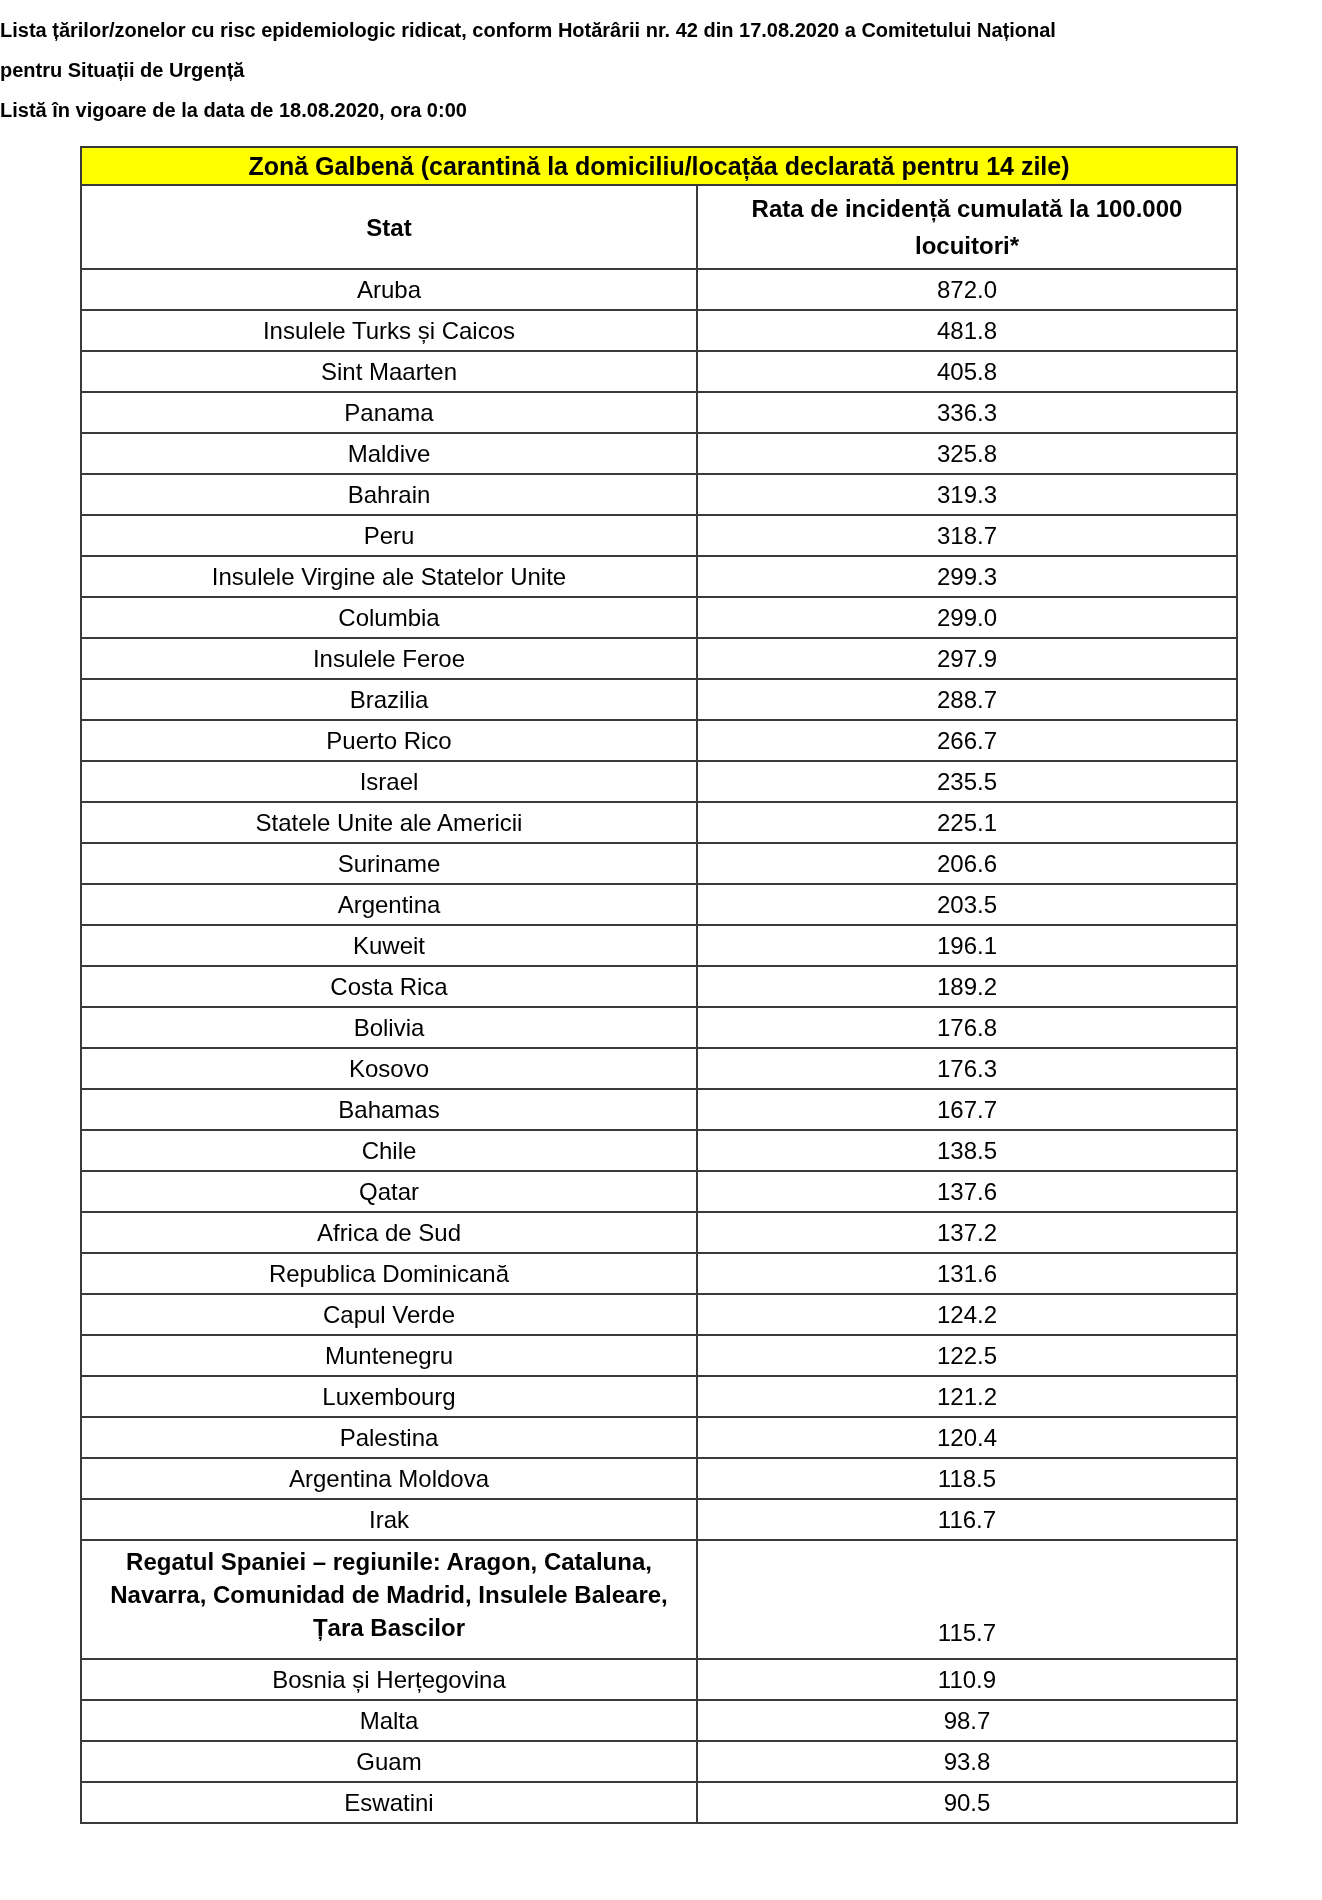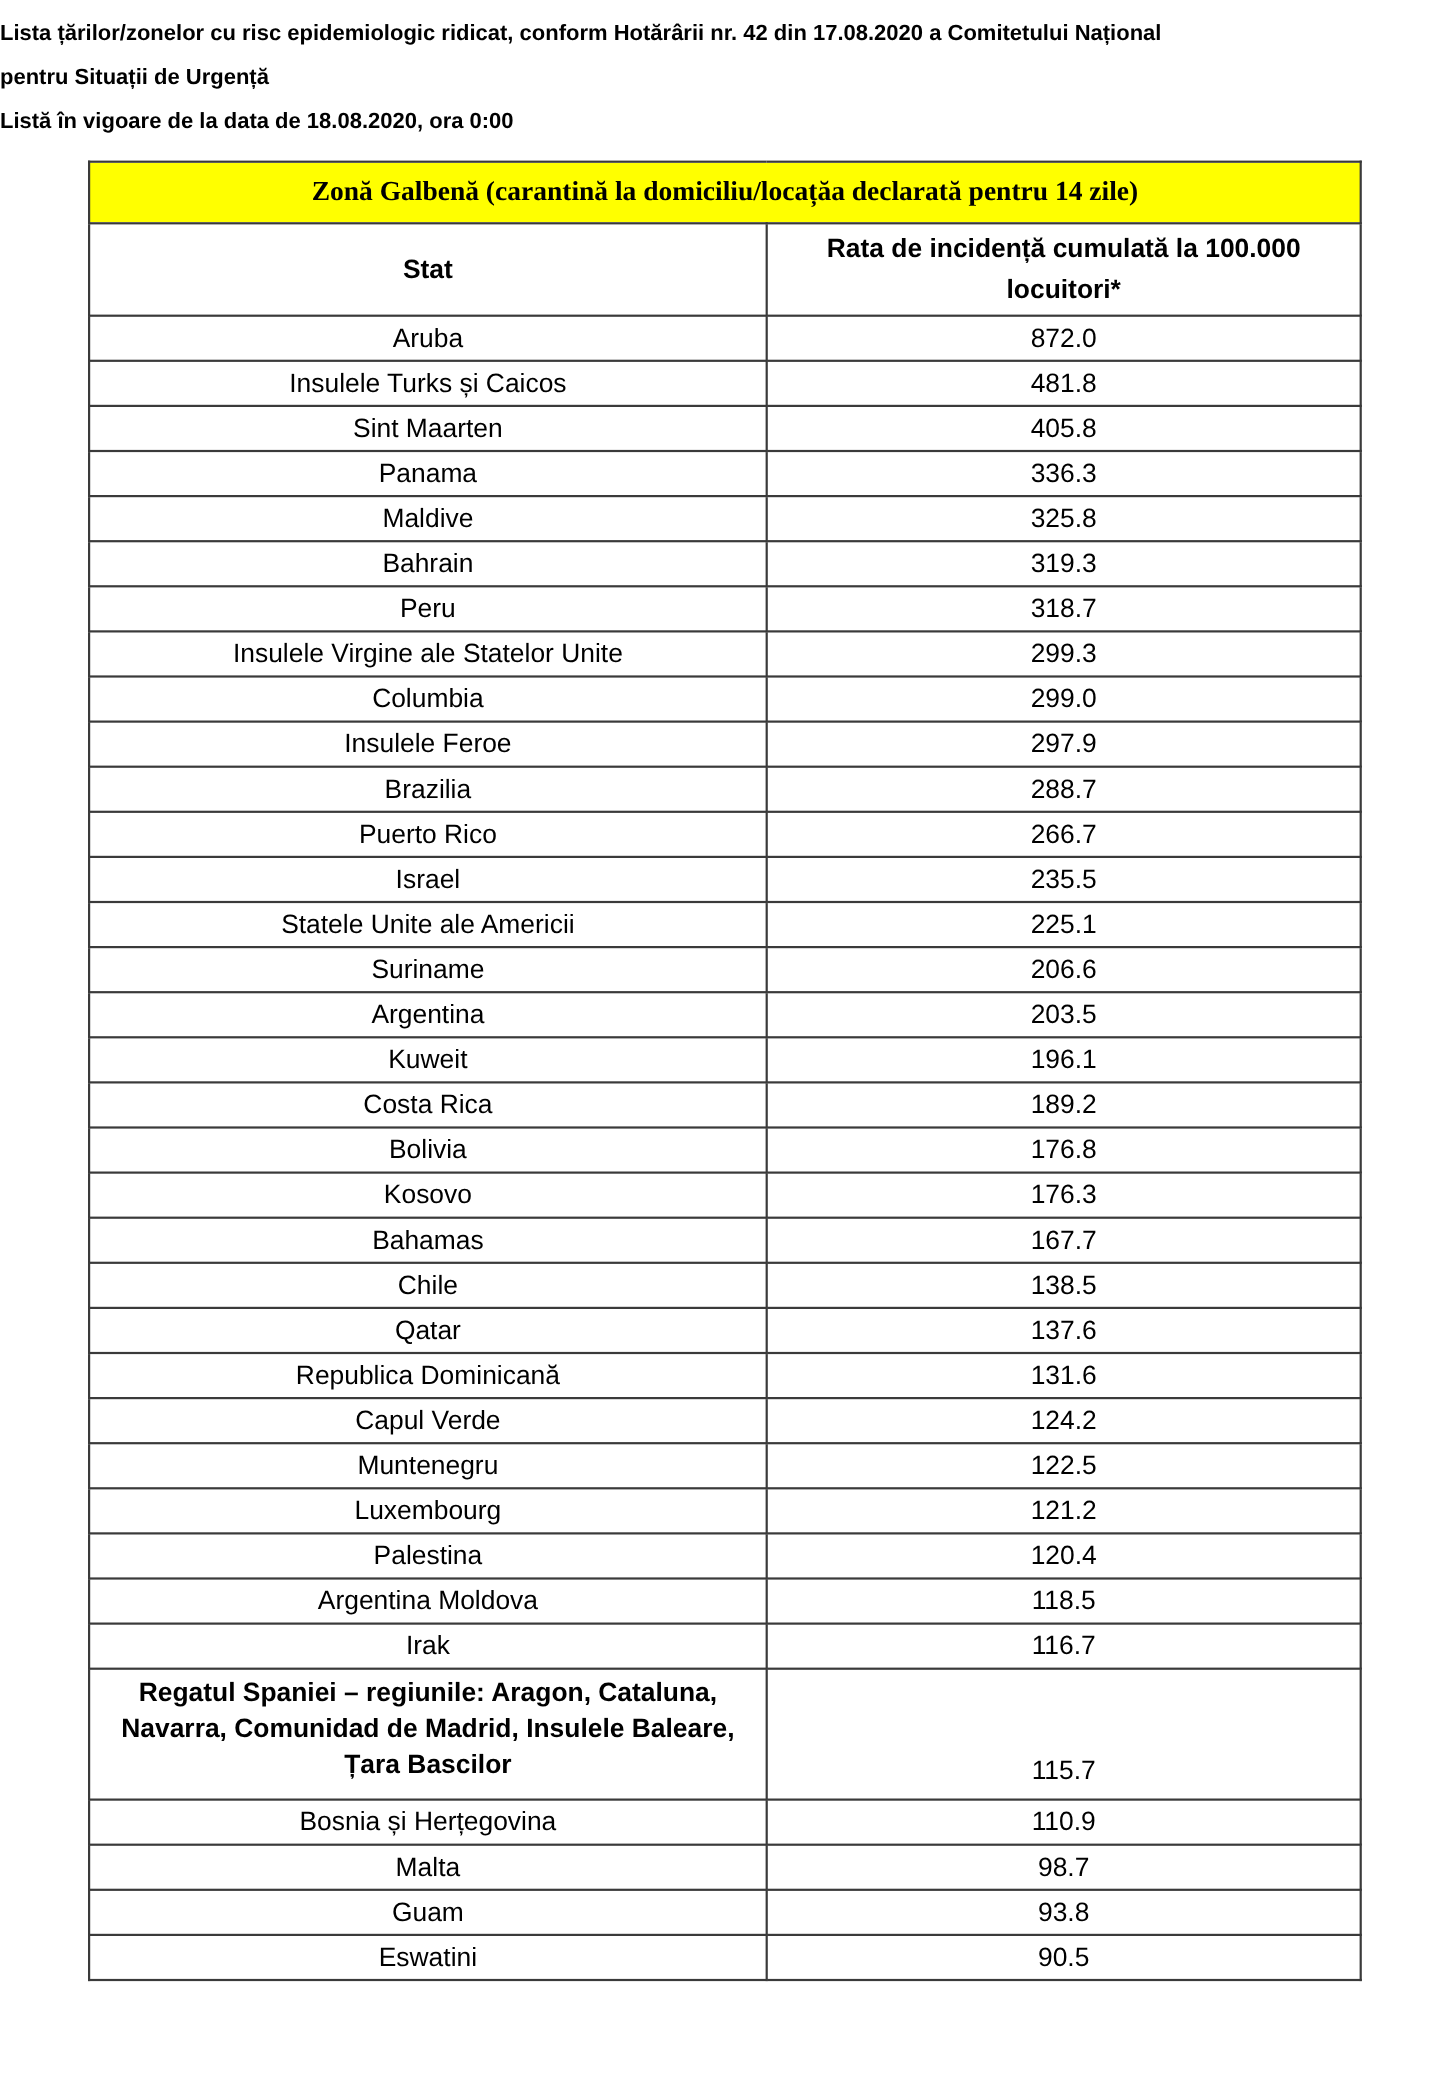--- a/index.html
+++ b/index.html
@@ -34,24 +34,23 @@
   table.risk-table td, table.risk-table th {
     border: 2px solid #3a3a3a;
     text-align: center;
     vertical-align: middle;
     font-size: 24px;
     color: #000000;
     padding: 0 6px;
     overflow: hidden;
   }
   tr.banner-row td {
-    height: 56px;
+    height: 38px;
     font-weight: bold;
     font-size: 25px;
-    font-family: Liberation Serif, serif;
   }
   tr.header-row th {
     height: 84px;
     font-weight: bold;
     line-height: 37px;
     font-size: 24px;
   }
   tr.data-row td { height: 41px; line-height: 30px; }
   tr.data-row td.stat-cell { white-space: pre-line; }
   tr.data-row.tall td.stat-cell { line-height: 33px; padding-top: 4px; padding-bottom: 14px; font-weight: bold; }
@@ -169,20 +168,24 @@
           </tr>
           <tr class="data-row">
             <td class="stat-cell">Chile</td>
             <td class="rate-cell">138.5</td>
           </tr>
           <tr class="data-row">
             <td class="stat-cell">Qatar</td>
             <td class="rate-cell">137.6</td>
           </tr>
           <tr class="data-row">
+            <td class="stat-cell">Africa de Sud</td>
+            <td class="rate-cell">137.2</td>
+          </tr>
+          <tr class="data-row">
             <td class="stat-cell">Republica Dominicană</td>
             <td class="rate-cell">131.6</td>
           </tr>
           <tr class="data-row">
             <td class="stat-cell">Capul Verde</td>
             <td class="rate-cell">124.2</td>
           </tr>
           <tr class="data-row">
             <td class="stat-cell">Muntenegru</td>
             <td class="rate-cell">122.5</td>

